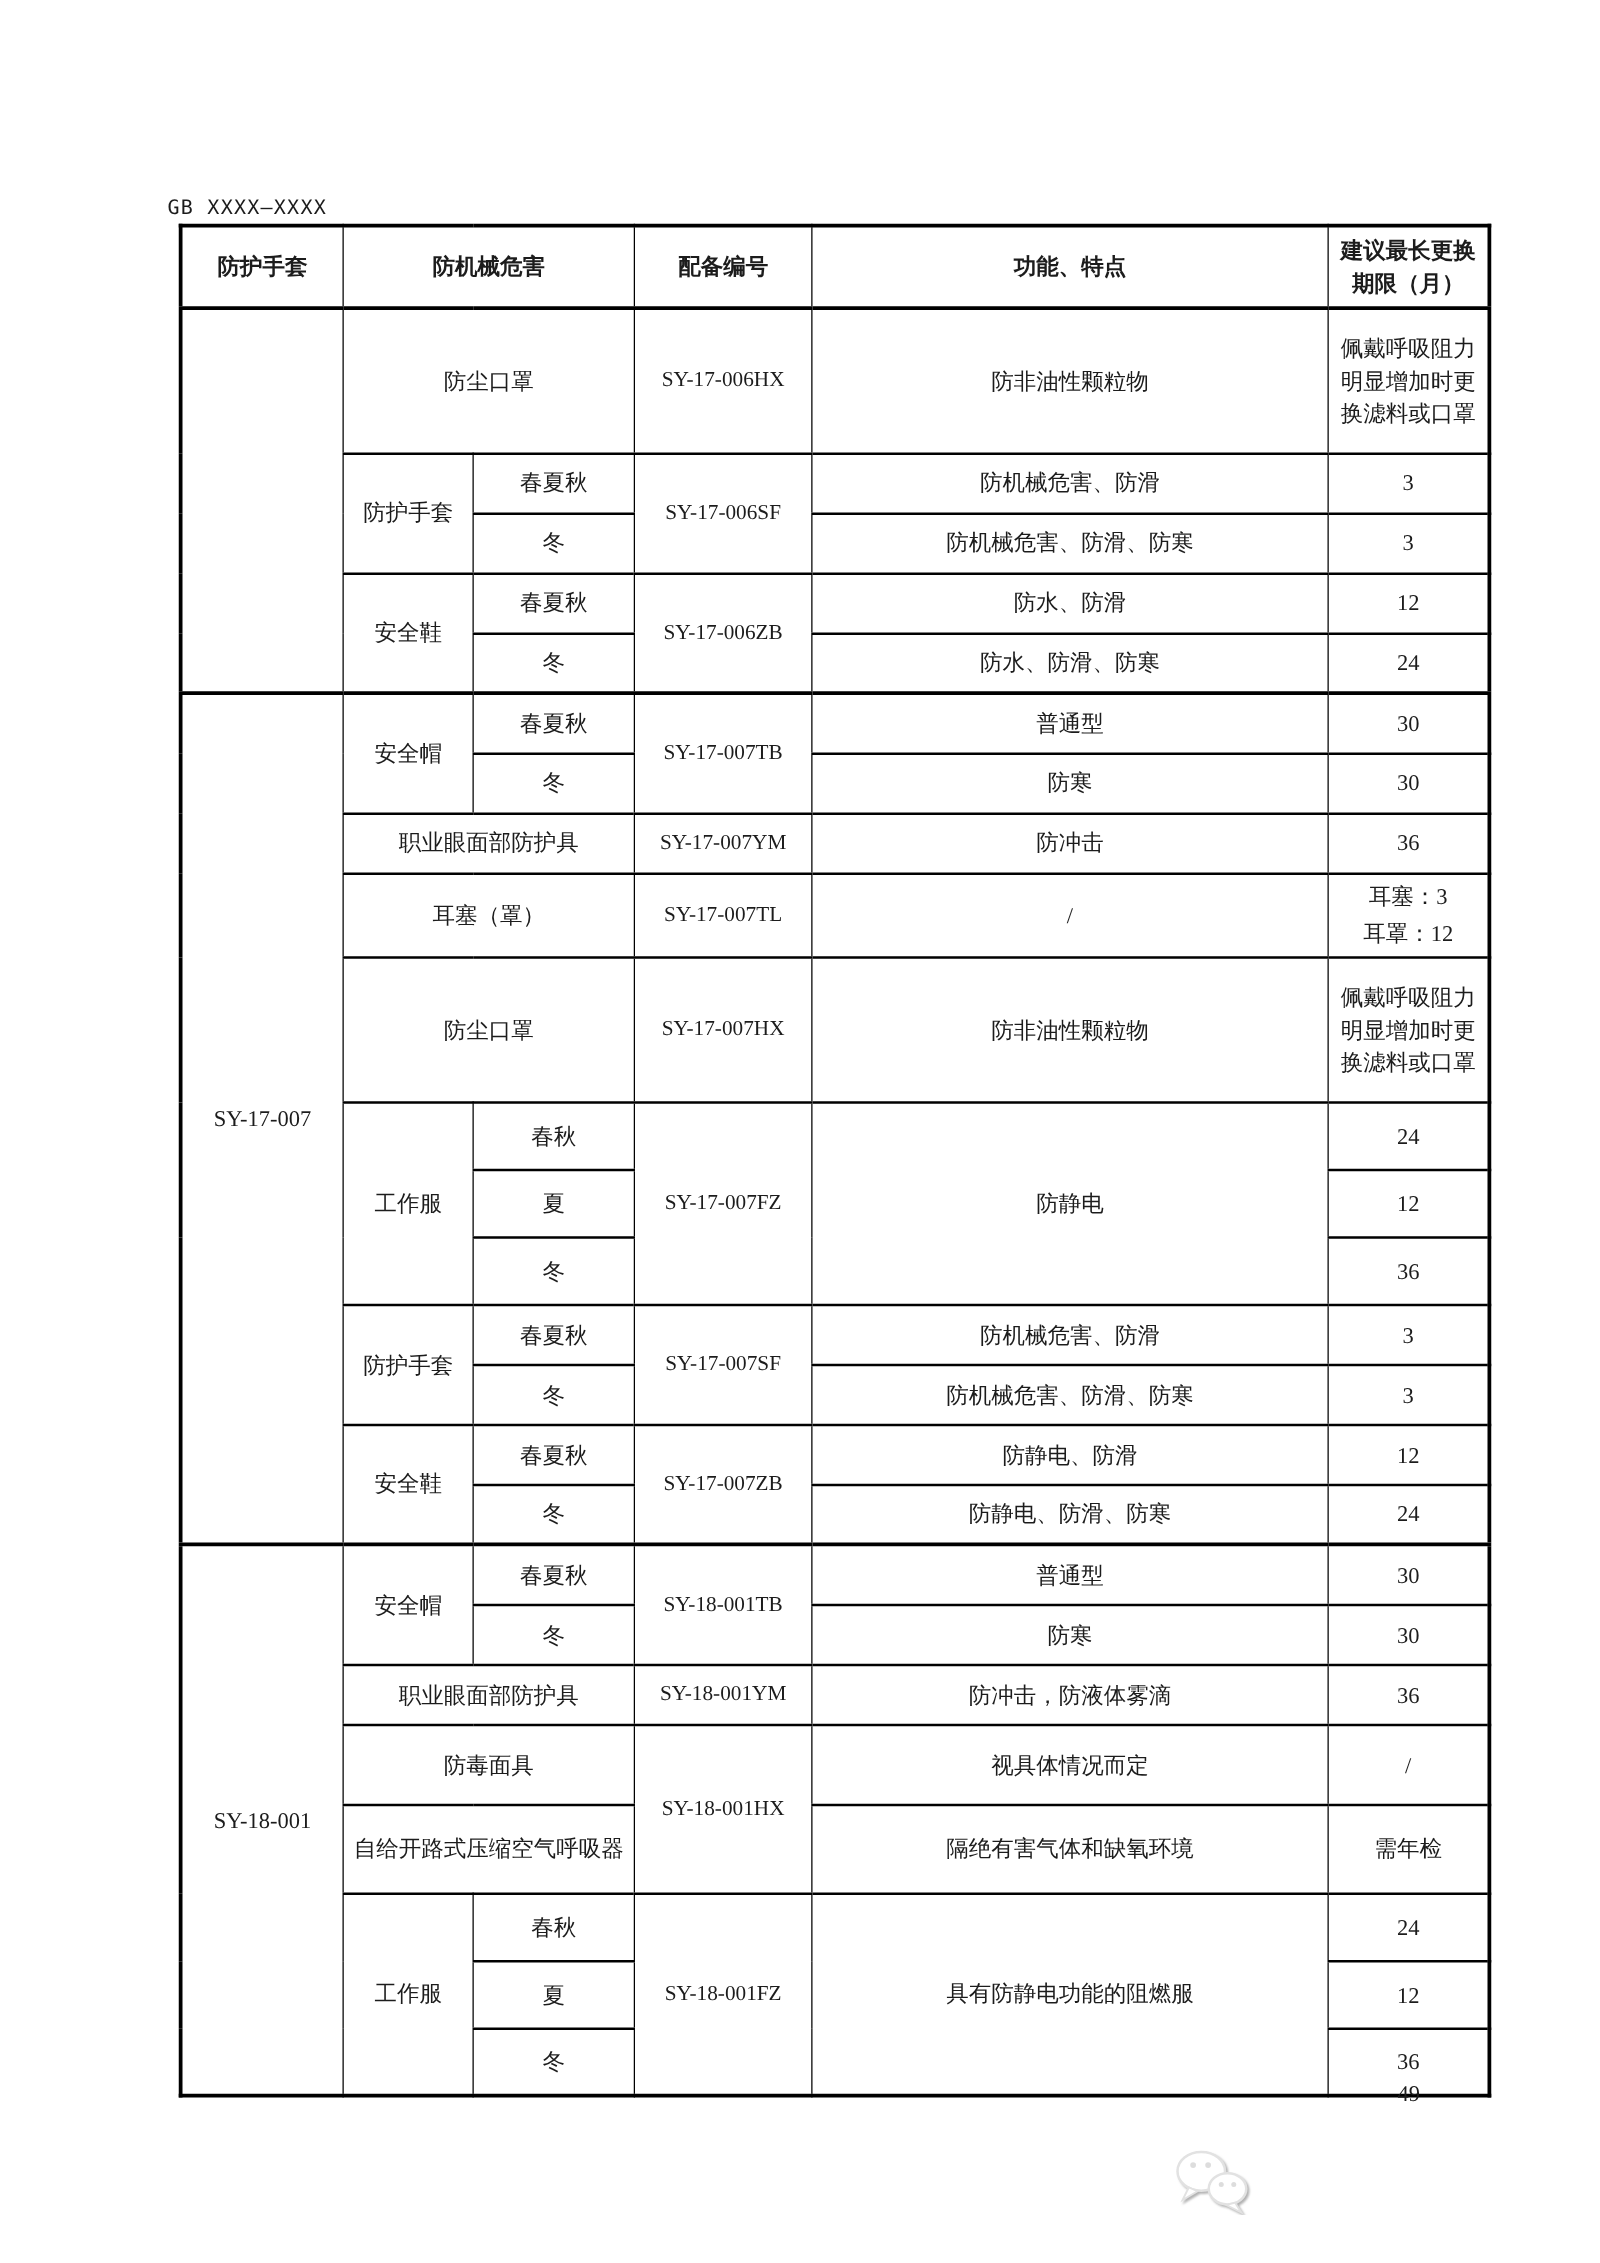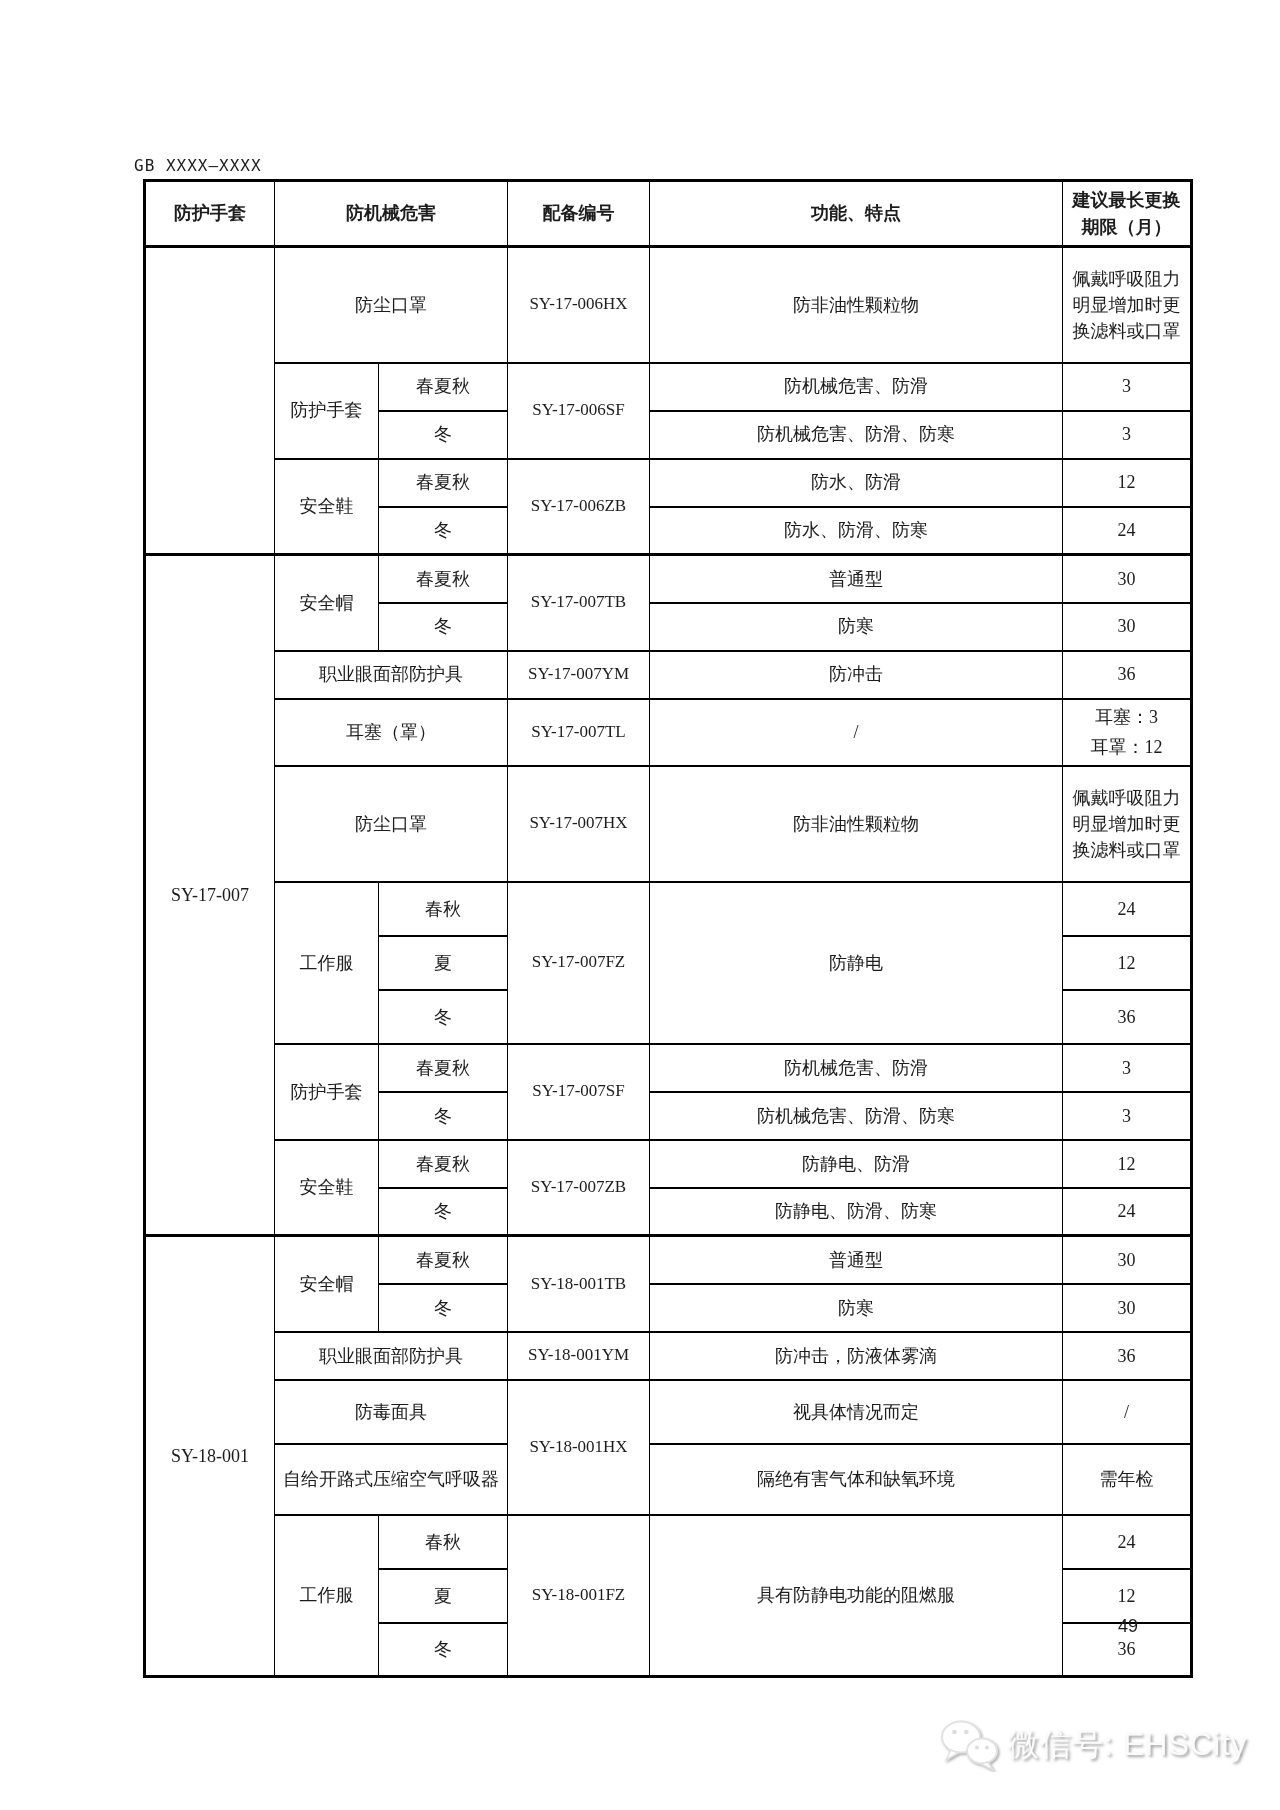--- a/index.html
+++ b/index.html
@@ -39,22 +39,22 @@
     line-height:1.5;
   }
   tr.sec td{border-top-width:3px;}
   td.feat{text-align:left;padding-left:14px;}
   td.period{padding:2px 12px;}
   td.note{padding:2px 12px;line-height:1.62;}
   td.wide-equip{padding:2px 20px;border-radius:20px;}
   td.code{font-size:17px;}
   .lim-line{display:block;line-height:1.7;}
   .page-number{
-    position:absolute;left:1118px;top:1616px;
-    font-size:18px;font-family:Liberation Sans, sans-serif;
+    position:absolute;left:1118px;top:1665px;
+    font-size:18px;font-family:Liberation Serif, serif;
   }
   .watermark{
     position:absolute;left:938px;top:1718px;
     display:flex;align-items:center;
   }
   .wm-icon{width:64px;height:54px;}
   .wm-text{
     margin-left:6px;
     font-family:"Liberation Sans","DejaVu Sans",sans-serif;
     font-size:31px;letter-spacing:1px;
@@ -257,16 +257,15 @@
         <ellipse cx="23" cy="19" rx="19" ry="15.5" fill="#ffffff" stroke="#e2e2e2" stroke-width="2"></ellipse>
         <path d="M13 32 L8 42 L20 35 Z" fill="#ffffff" stroke="#e2e2e2" stroke-width="1.5"></path>
         <circle cx="16.5" cy="14" r="2.3" fill="#dddddd"></circle>
         <circle cx="28.5" cy="14" r="2.3" fill="#dddddd"></circle>
         <ellipse cx="44" cy="33" rx="15" ry="12.5" fill="#ffffff" stroke="#e2e2e2" stroke-width="2"></ellipse>
         <path d="M50 44 L55 52 L43 46 Z" fill="#ffffff" stroke="#e2e2e2" stroke-width="1.5"></path>
         <circle cx="39" cy="29.5" r="2" fill="#dddddd"></circle>
         <circle cx="49" cy="29.5" r="2" fill="#dddddd"></circle>
       </g>
     </svg>
-    <span class="wm-text">微信号: EHSCity</span>
   </div>
 
 </div>
 
 </body></html>

